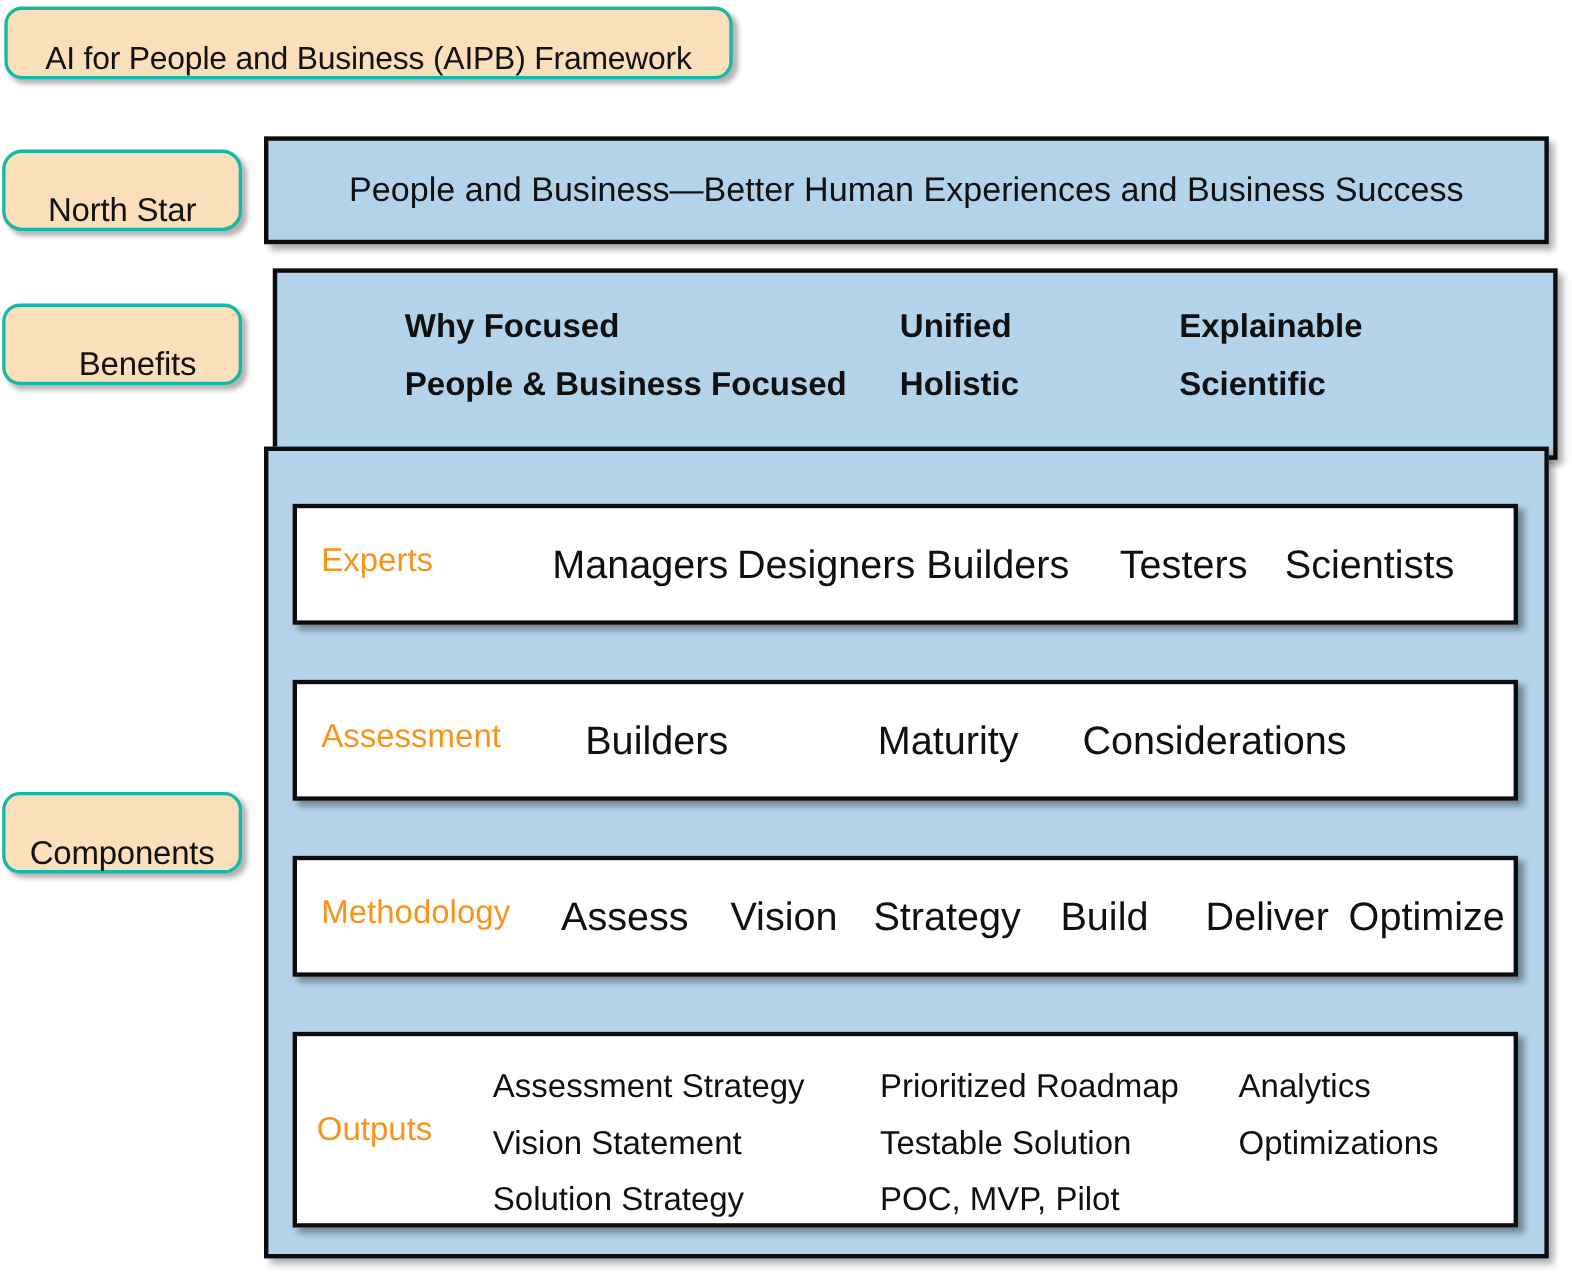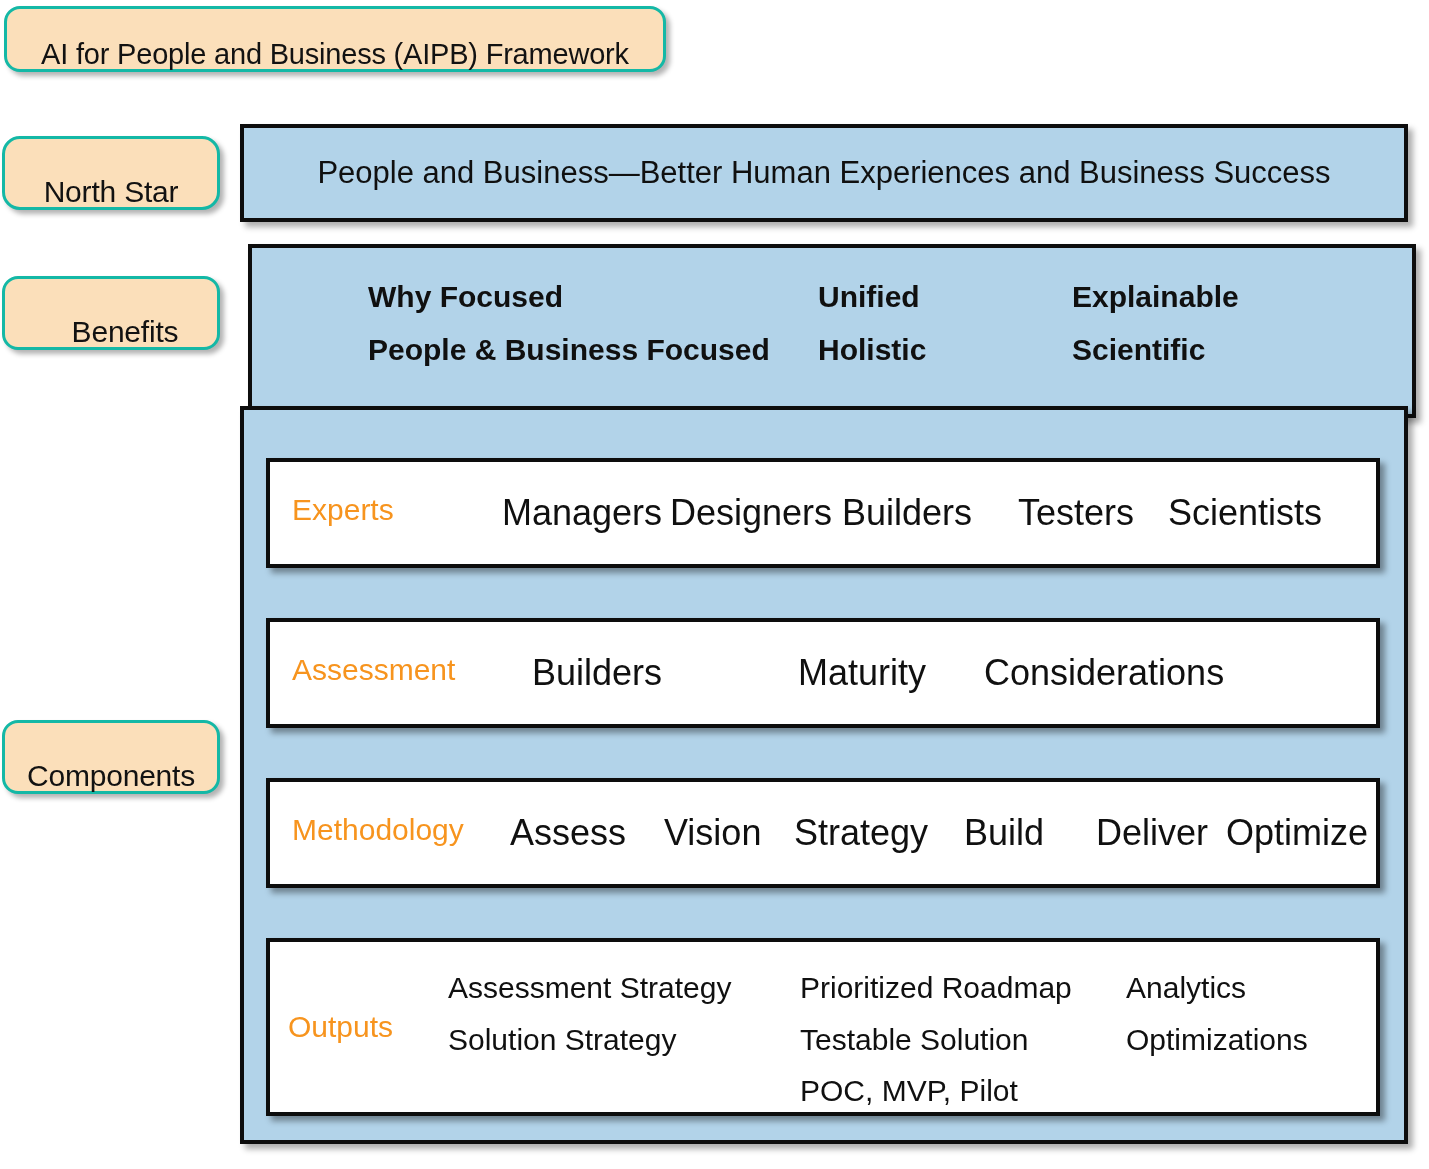--- a/index.html
+++ b/index.html
@@ -201,20 +201,21 @@
       <span class="row-item" style="left:694px">Build</span>
       <span class="row-item" style="left:826px">Deliver</span>
       <span class="row-item" style="left:956px">Optimize</span>
     </div>
   </div>
 
   <div class="whiterow" id="row-outputs">
     <span class="row-label" id="outputs-label">Outputs</span>
     <div class="out-col" id="out-col-0">
       <div>Assessment Strategy</div>
+      <div>Vision Statement</div>
       <div>Solution Strategy</div>
     </div>
     <div class="out-col" id="out-col-1">
       <div>Prioritized Roadmap</div>
       <div>Testable Solution</div>
       <div>POC, MVP, Pilot</div>
     </div>
     <div class="out-col" id="out-col-2">
       <div>Analytics</div>
       <div>Optimizations</div>

